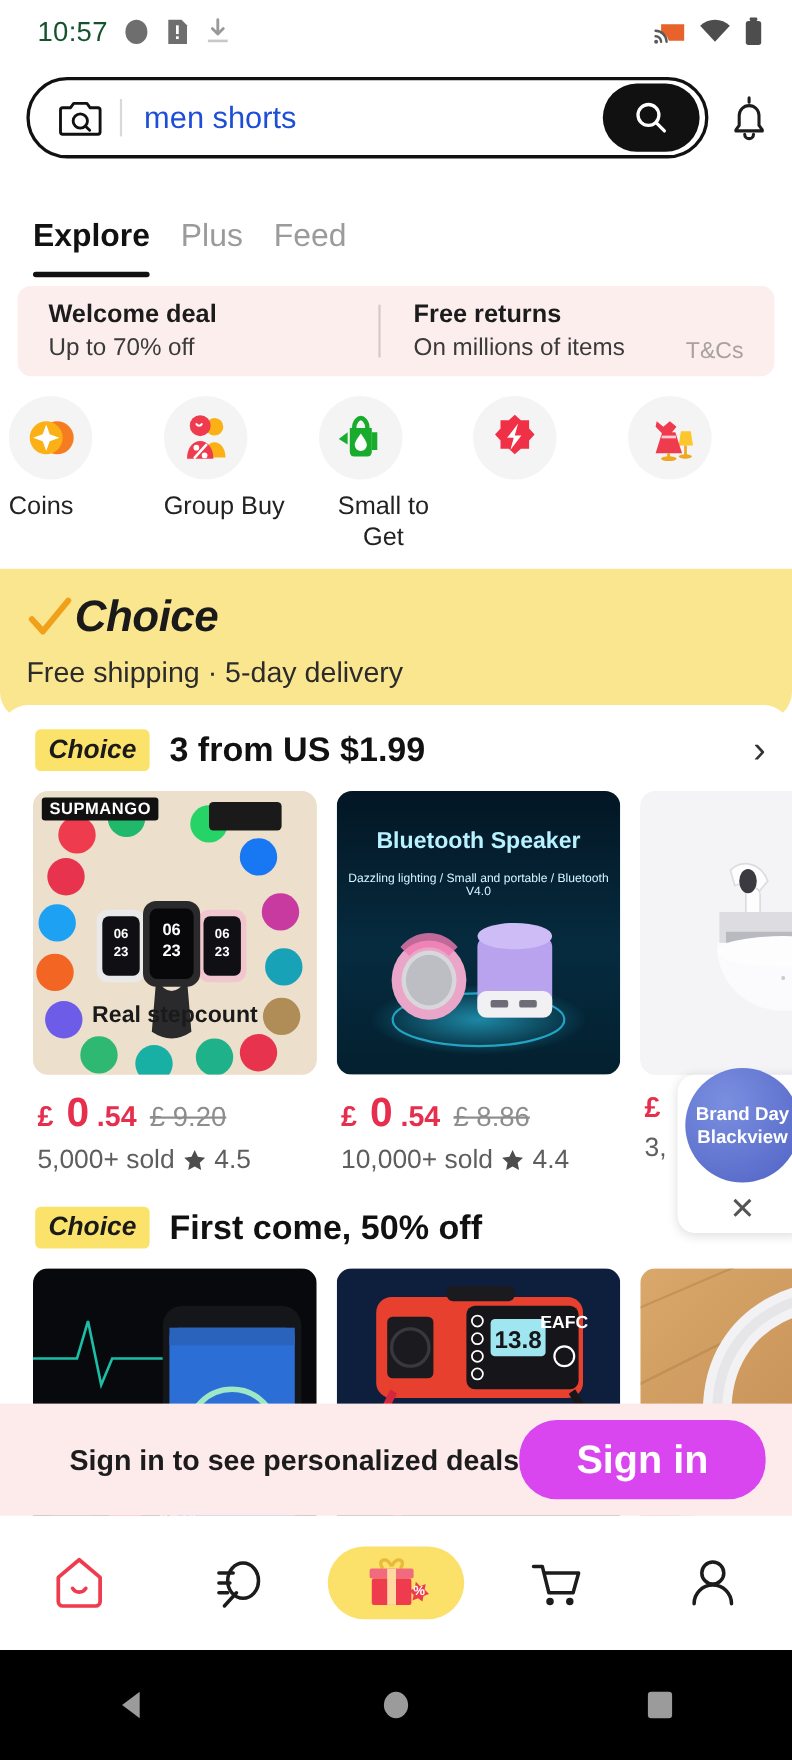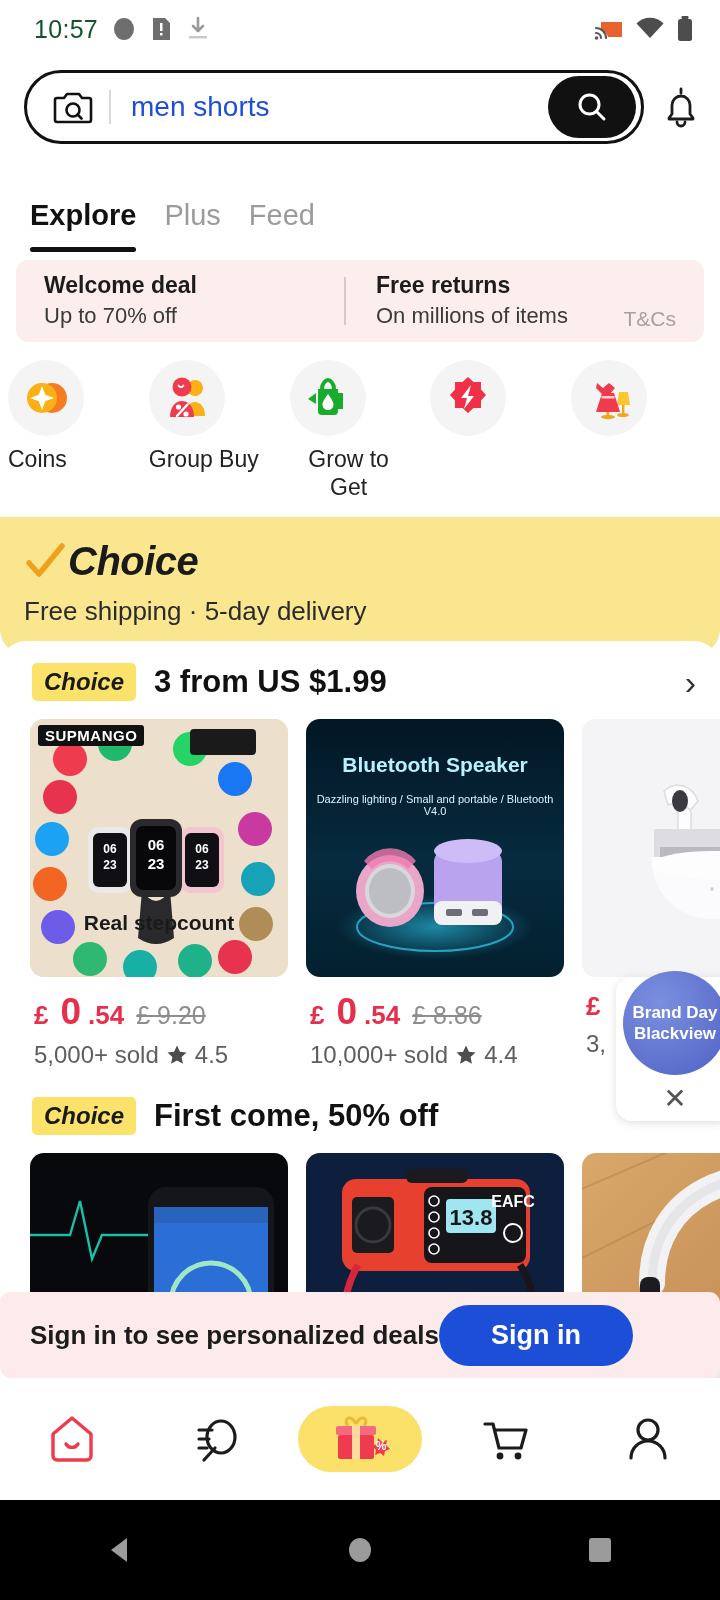--- a/index.html
+++ b/index.html
@@ -102,26 +102,26 @@
     width:104px; height:104px; border-radius:50%;
     background:radial-gradient(circle at 35% 30%, #7b8fe0, #4f62c4);
     display:flex; flex-direction:column; align-items:center; justify-content:center;
     color:#fff; font-size:17px; font-weight:bold; line-height:1.25; text-align:center;
     margin-top:-16px;
   }
   .brand-x { font-size:28px; color:#555; margin-top:10px; line-height:1; }
 
   
   .signin {
-    position:absolute; left:0; right:0; bottom:222px; height:86px; background:#fdeaea;
-    display:flex; align-items:center; justify-content:flex-start; padding:0 24px 0 30px; z-index:25;border-radius:11px;
+    position:absolute; left:0; right:0; bottom:222px; height:102px; background:#fdeaea;
+    display:flex; align-items:center; justify-content:flex-end; padding:0 24px 0 30px; z-index:25;
   }
   .signin-txt { font-size:26px; color:#1c1c1c; font-weight:bold; }
   .signin-btn {
-    background:#1d4ed8; color:#fff; font-size:27px; font-weight:bold;
+    background:#d946ef; color:#fff; font-size:36px; font-weight:bold;
     padding:15px 52px; border-radius:34px; border:none;
   }
 
   
   .bottomnav {
     position:absolute; left:0; right:0; bottom:100px; height:122px; background:#fff;
     display:flex; align-items:center; z-index:25;
   }
   .nav-item { flex:1; display:flex; align-items:center; justify-content:center; }
   .nav-pill {
@@ -252,21 +252,21 @@
   <div class="cat">
     <div class="cat-bubble">
       <svg width="52" height="52" viewBox="0 0 52 52">
         <path d="M16 17 h20 v22 a4 4 0 0 1 -4 4 H20 a4 4 0 0 1 -4 -4 Z" fill="#18ab2c"></path>
         <path d="M36 21 h5 v16 h-5 Z" fill="#18ab2c"></path>
         <path d="M20 17 c0-6 4-9 6-9 s6 3 6 9" fill="none" stroke="#18ab2c" stroke-width="4"></path>
         <path d="M14 21 L6 27 l8 5 Z" fill="#18ab2c"></path>
         <path d="M26 22 c3.5 5 5.5 8 5.5 10.5 a5.5 5.5 0 0 1 -11 0 C20.5 30 22.5 27 26 22 Z" fill="#fff"></path>
       </svg>
     </div>
-    <div class="cat-label">Grow to Get</div>
+    <div class="cat-label">Small to Get</div>
   </div>
 
   <div class="cat">
     <div class="cat-bubble">
       <svg width="52" height="52" viewBox="0 0 52 52">
         <path d="M26 5 l5.5 5 h7.5 v7.5 l5 5.5 l-5 5.5 V36 h-7.5 L26 41 l-5.5-5H13v-7.5L8 23l5-5.5V10h7.5 Z" fill="#f03047"></path>
         <path d="M29 13 L19 26 h6 l-3 11 10-13 h-6 Z" fill="#fff"></path>
       </svg>
     </div>
   </div>

